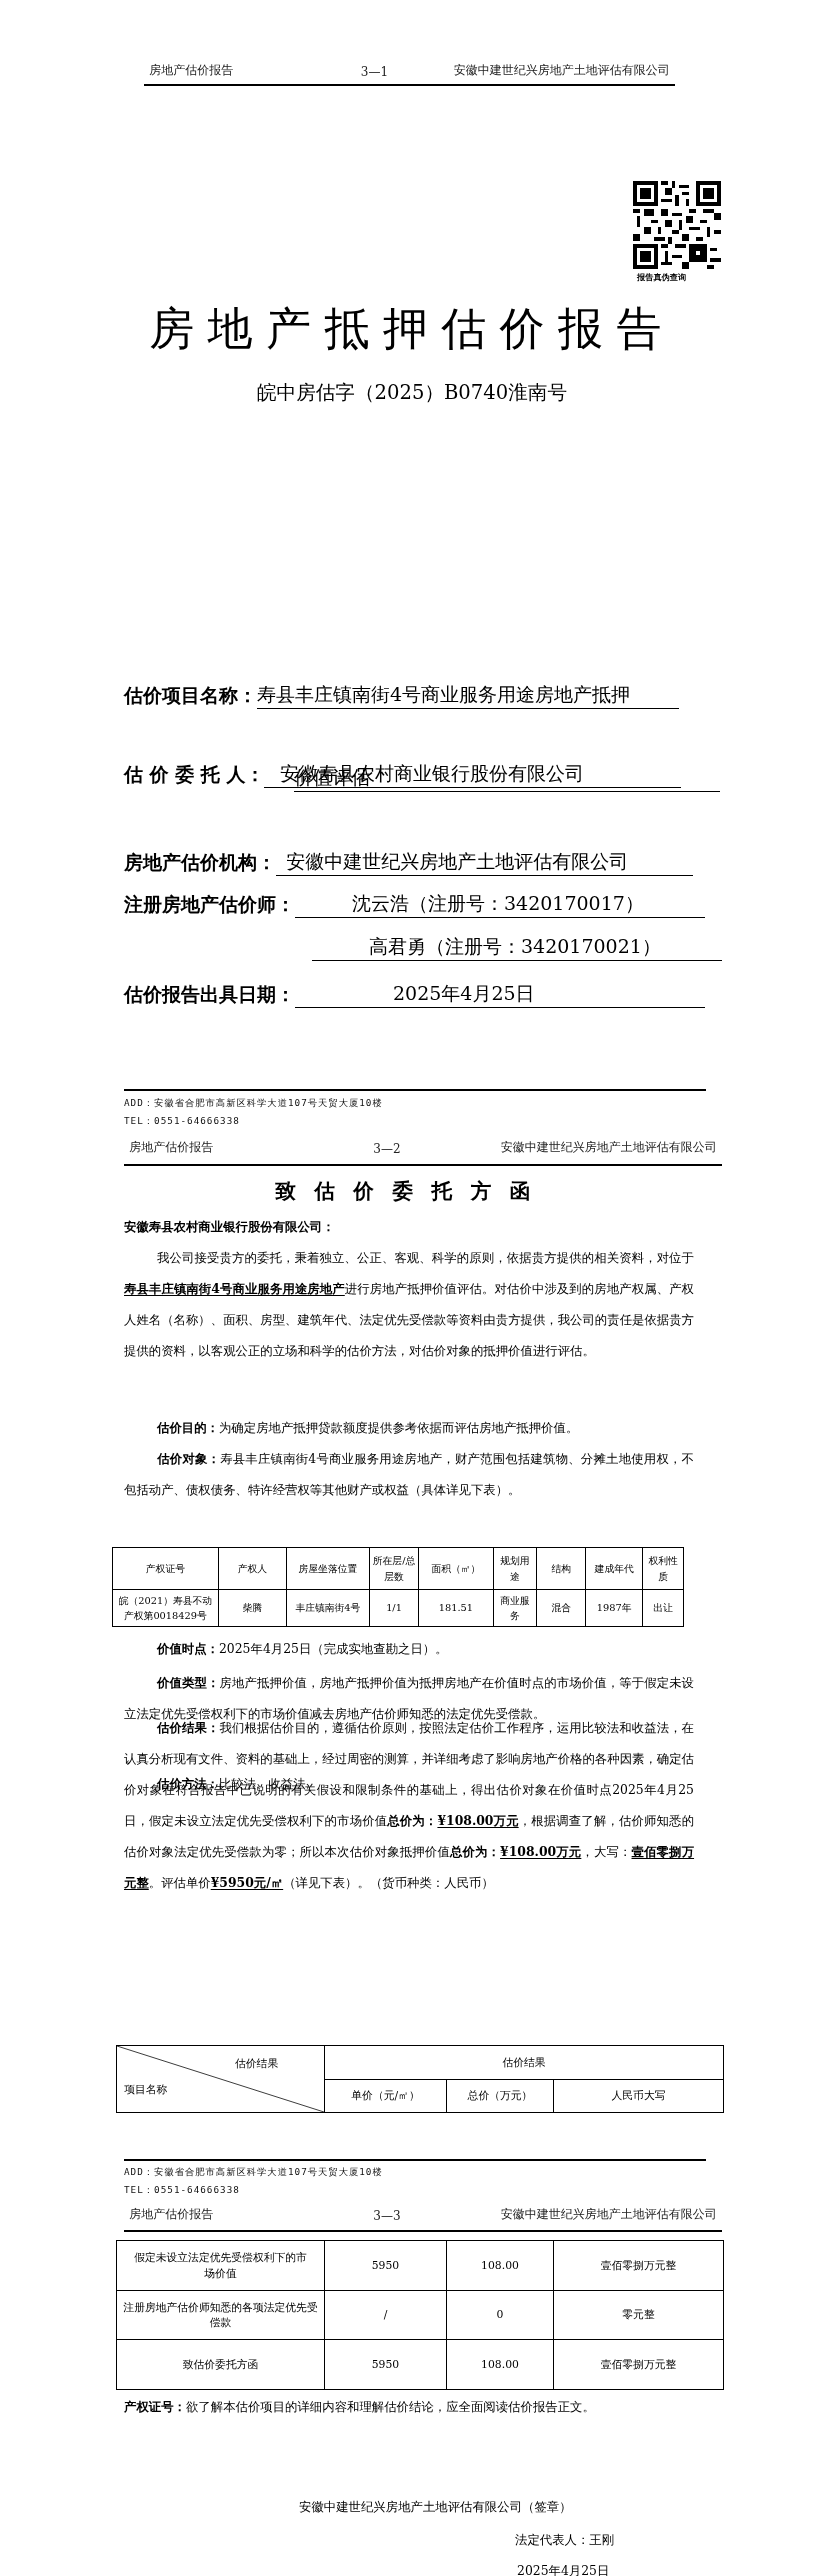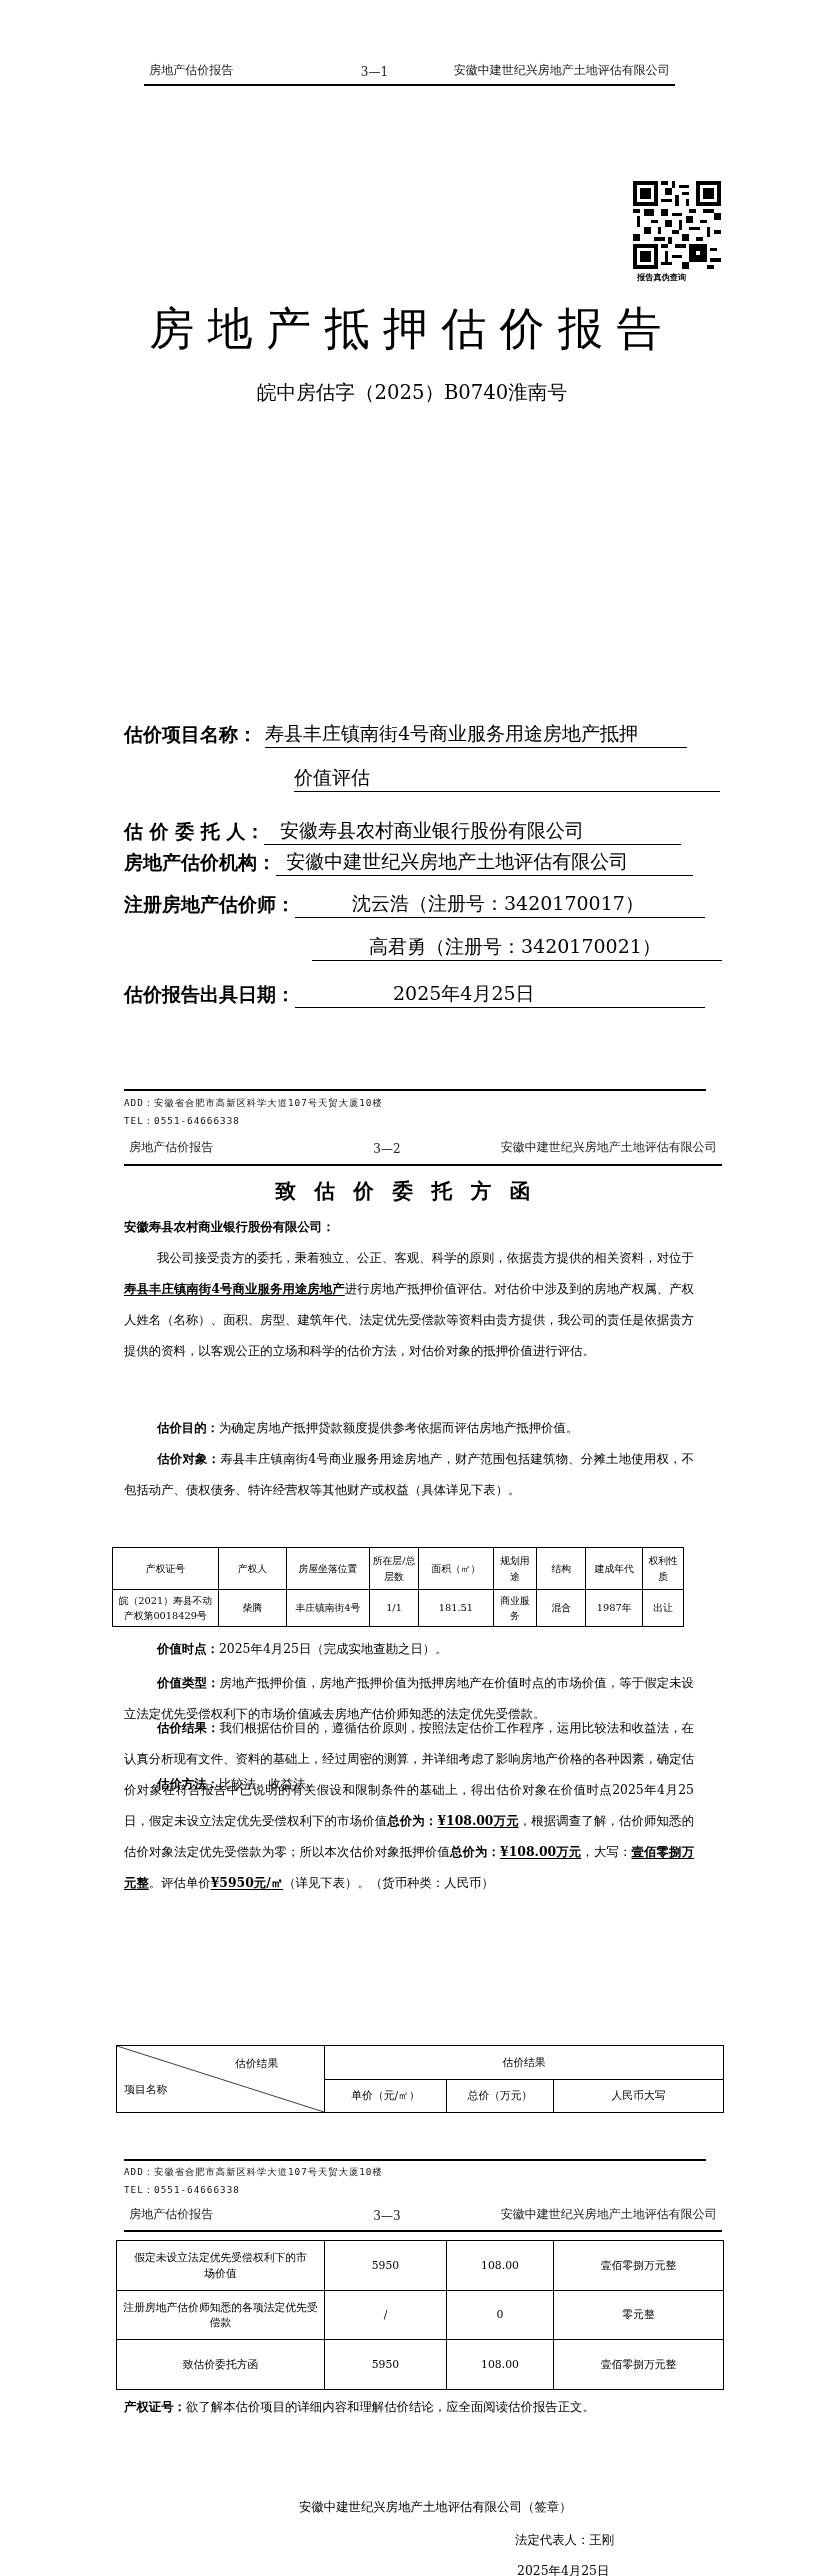--- a/index.html
+++ b/index.html
@@ -100,28 +100,28 @@
       <rect x="8" y="23" width="3" height="1"></rect>
       <rect x="22" y="22" width="3" height="1"></rect>
       <rect x="21" y="24" width="2" height="1"></rect>
   </g>
 </svg>
 <div class="qr-caption">报告真伪查询</div>
 
 <div class="cover-title">房地产抵押估价报告</div>
 <div class="cover-subtitle">皖中房估字（2025）B0740淮南号</div>
 
-<div class="field-row" style="top:721px;gap:8px;">
+<div class="field-row" style="top:682px;">
   <span class="field-label">估价项目名称：</span>
   <span class="field-value" style="width:422px;padding-left:0;">寿县丰庄镇南街4号商业服务用途房地产抵押</span>
 </div>
 <div class="field-row" style="top:765px;left:294px;">
   <span class="field-value" style="width:426px;padding-left:0;">价值评估</span>
 </div>
-<div class="field-row" style="top:818px;">
+<div class="field-row" style="top:761px;">
   <span class="field-label">估 价 委 托 人：</span>
   <span class="field-value" style="width:417px;padding-left:15.5px;">安徽寿县农村商业银行股份有限公司</span>
 </div>
 <div class="field-row" style="top:849px;">
   <span class="field-label">房地产估价机构：</span>
   <span class="field-value" style="width:417px;padding-left:10.3px;">安徽中建世纪兴房地产土地评估有限公司</span>
 </div>
 <div class="field-row" style="top:891px;">
   <span class="field-label">注册房地产估价师：</span>
   <span class="field-value" style="width:410px;padding-left:57px;">沈云浩（注册号：3420170017）</span>

